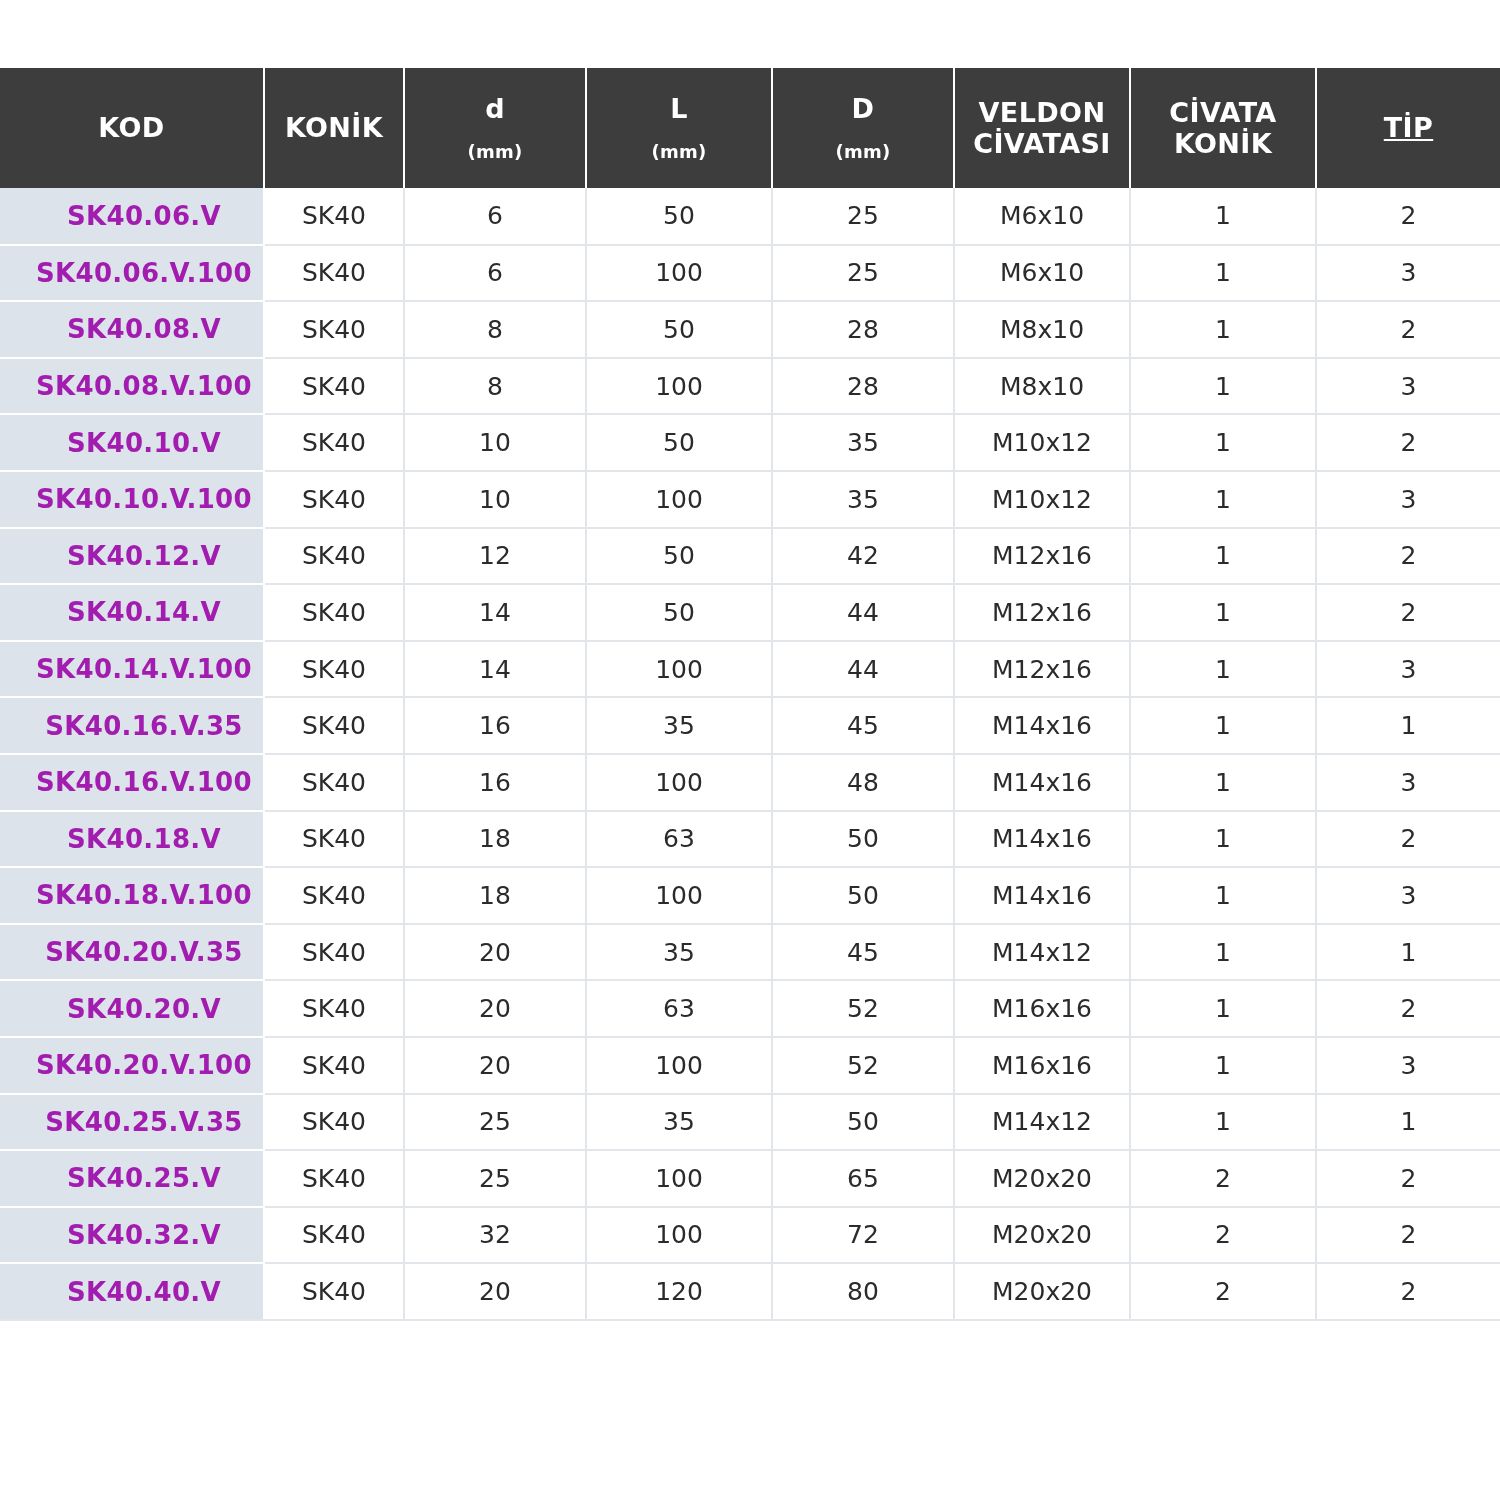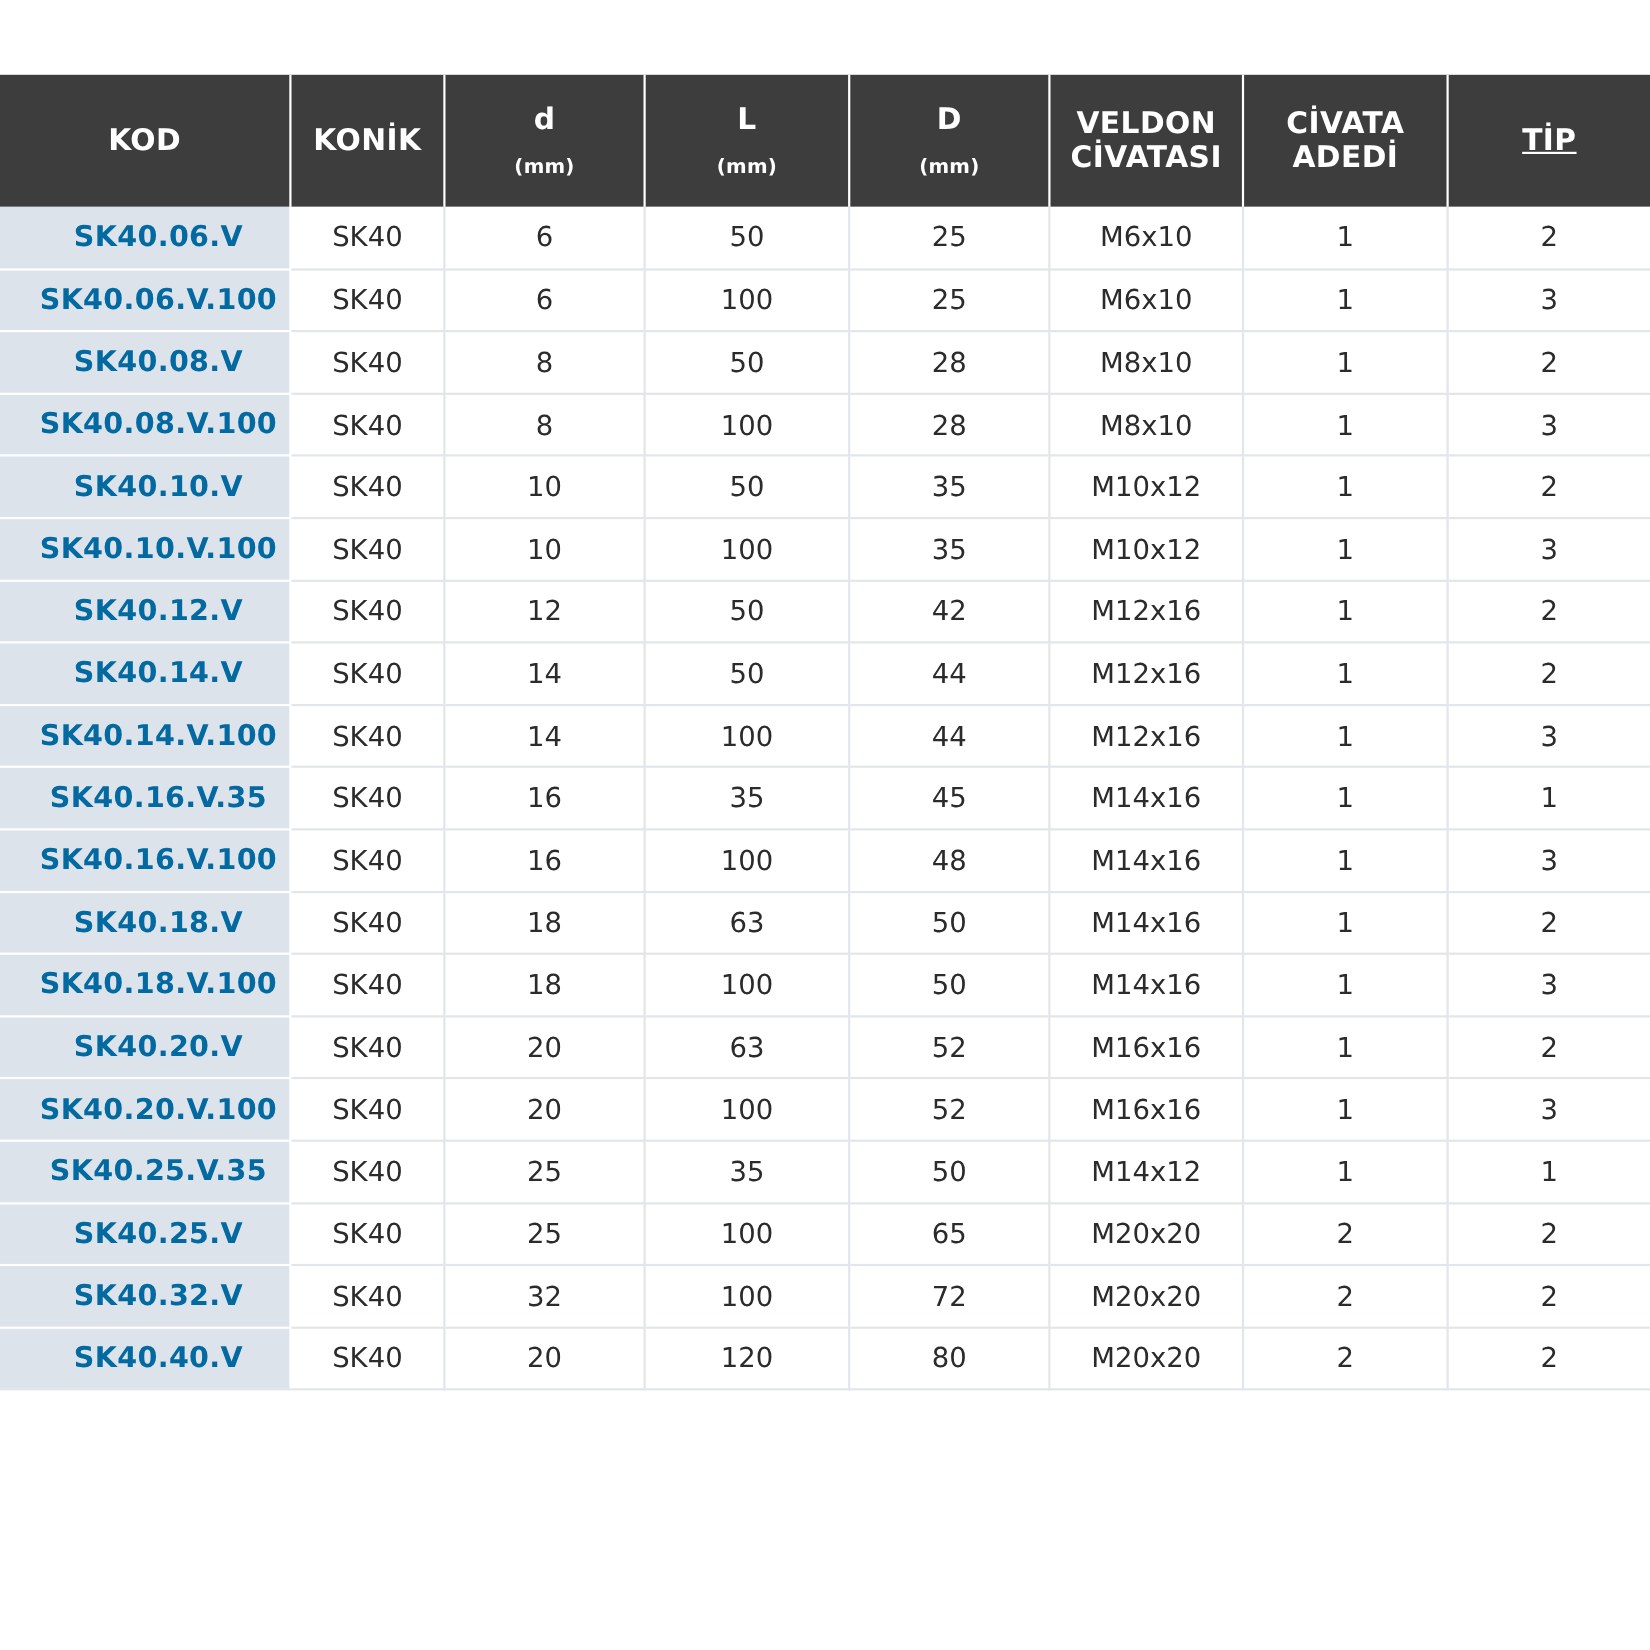--- a/index.html
+++ b/index.html
@@ -77,21 +77,21 @@
     box-sizing: border-box;
     background: #ffffff;
   }
   tbody td:last-child { border-right: none; }
   tbody tr:last-child td { border-bottom: 2px solid #e2e6ea; }
 
   tbody td.kod {
     background: #dde3ea;
     font-weight: bold;
     font-size: 26px;
-    color: #0369a1;
+    color: #a21caf;
     letter-spacing: 0.3px;
     border-right: 2px solid #ffffff;
     border-bottom: 2px solid #ffffff;
     padding-left: 31px;
   }
 </style>
 </head>
 <body>
 
 <div class="sheet">
@@ -123,21 +123,21 @@
           <span class="unit">(mm)</span>
         </th>
         <th>
           <span class="hmain">D</span>
           <span class="unit">(mm)</span>
         </th>
         <th class="two-line">
           <span class="hmain">VELDON CİVATASI</span>
         </th>
         <th class="two-line">
-          <span class="hmain">CİVATA ADEDİ</span>
+          <span class="hmain">CİVATA KONİK</span>
         </th>
         <th>
           <span class="hmain">TİP</span>
         </th>
       </tr>
     </thead>
     <tbody id="tbody">
         <tr>
           <td class="kod">SK40.06.V</td>
           <td>SK40</td>
@@ -260,20 +260,30 @@
         </tr>
         <tr>
           <td class="kod">SK40.18.V.100</td>
           <td>SK40</td>
           <td>18</td>
           <td>100</td>
           <td>50</td>
           <td>M14x16</td>
           <td>1</td>
           <td>3</td>
+        </tr>
+        <tr>
+          <td class="kod">SK40.20.V.35</td>
+          <td>SK40</td>
+          <td>20</td>
+          <td>35</td>
+          <td>45</td>
+          <td>M14x12</td>
+          <td>1</td>
+          <td>1</td>
         </tr>
         <tr>
           <td class="kod">SK40.20.V</td>
           <td>SK40</td>
           <td>20</td>
           <td>63</td>
           <td>52</td>
           <td>M16x16</td>
           <td>1</td>
           <td>2</td>

